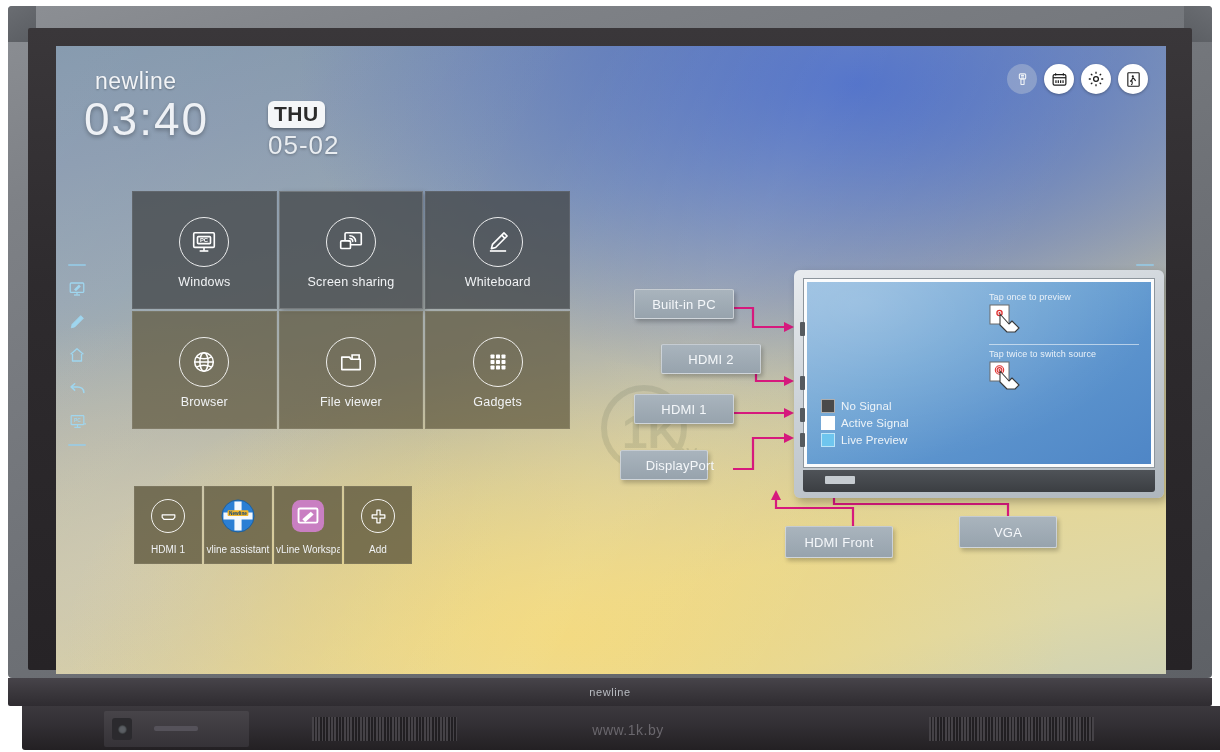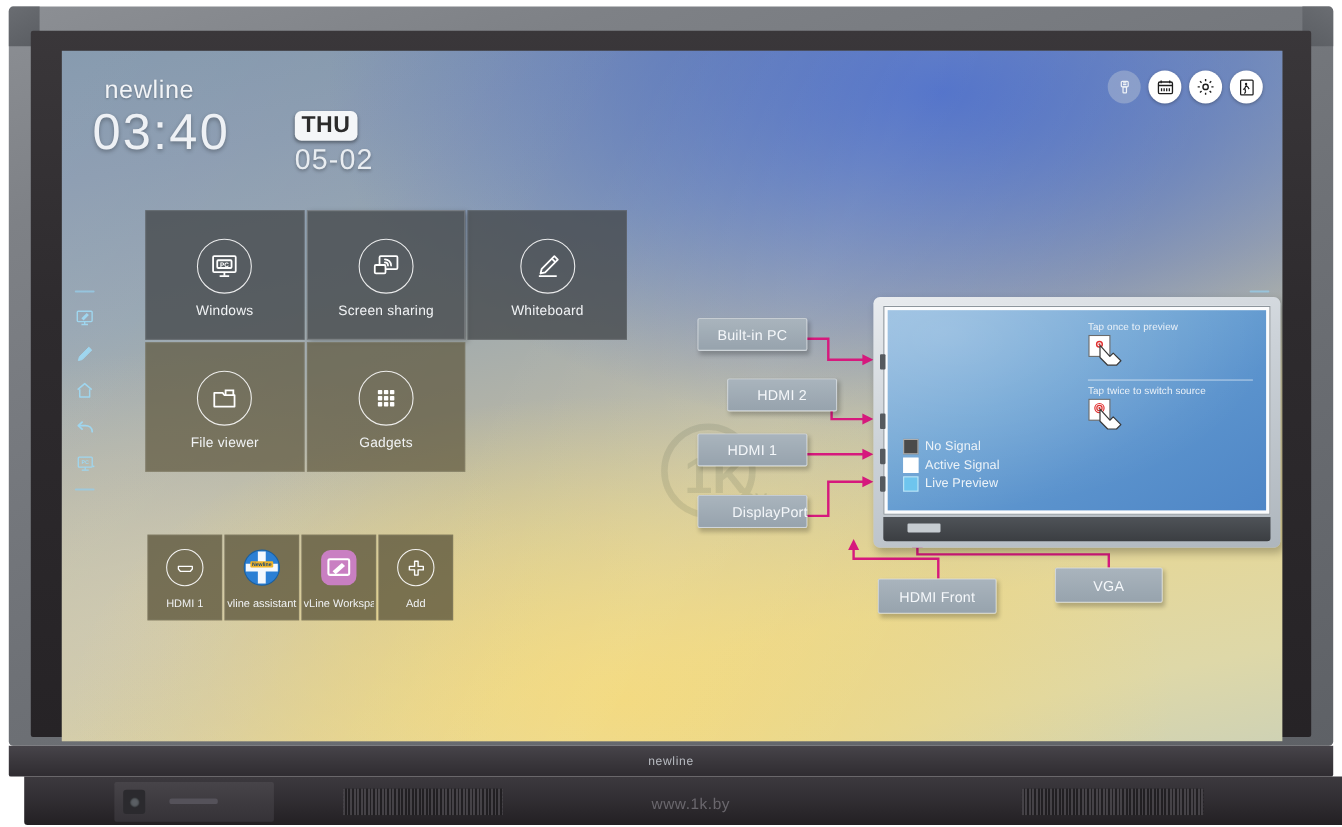--- a/index.html
+++ b/index.html
@@ -386,20 +386,32 @@
           <div class="tile-icon">
             <svg width="26" height="26" viewBox="0 0 24 24" fill="none" stroke="#ffffff" stroke-width="1.5">
               <path d="M17.5 3.6l2.9 2.9-10.6 10.6-3.9 1 1-3.9z" stroke-linejoin="round"></path>
               <line x1="15.4" y1="5.7" x2="18.3" y2="8.6"></line>
               <line x1="4.5" y1="20.3" x2="19.5" y2="20.3"></line>
             </svg>
           </div>
           <div class="tile-label">Whiteboard</div>
         </div>
 
+        <div class="tile warm">
+          <div class="tile-icon">
+            <svg width="26" height="26" viewBox="0 0 24 24" fill="none" stroke="#ffffff" stroke-width="1.4">
+              <circle cx="12" cy="12" r="8.6"></circle>
+              <ellipse cx="12" cy="12" rx="3.8" ry="8.6"></ellipse>
+              <line x1="3.4" y1="12" x2="20.6" y2="12"></line>
+              <path d="M5 7.2c2 1.2 4.4 1.8 7 1.8s5-0.6 7-1.8"></path>
+              <path d="M5 16.8c2-1.2 4.4-1.8 7-1.8s5 0.6 7 1.8"></path>
+            </svg>
+          </div>
+          <div class="tile-label">Browser</div>
+        </div>
 
         <div class="tile warm">
           <div class="tile-icon">
             <svg width="26" height="26" viewBox="0 0 24 24" fill="none" stroke="#ffffff" stroke-width="1.5">
               <path d="M3.5 7.5h7l1.6 2h8.4v9.5h-17z" stroke-linejoin="round"></path>
               <path d="M13 9.5v-4h6.5v4"></path>
             </svg>
           </div>
           <div class="tile-label">File viewer</div>
         </div>
@@ -626,25 +638,25 @@
 
         <div class="src-box" style="left: 18px;  top: 63px;  width: 100px; height: 30px;">
           <span>Built-in PC</span>
         </div>
         <div class="src-box" style="left: 18px;  top: 118px; width: 100px; height: 30px; margin-left: 27px;">
           <span>HDMI 2</span>
         </div>
         <div class="src-box" style="left: 18px;  top: 168px; width: 100px; height: 30px;">
           <span>HDMI 1</span>
         </div>
-        <div class="src-box" style="left: 18px;  top: 224px; width: 100px; height: 30px; padding-left: 32px;">
+        <div class="src-box" style="left: 4px;  top: 224px; width: 88px; height: 30px; padding-left: 32px;">
           <span>DisplayPort</span>
         </div>
 
-        <div class="src-box" style="left: 182px; top: 300px; width: 108px; height: 32px;">
+        <div class="src-box" style="left: 169px; top: 300px; width: 108px; height: 32px;">
           <span>HDMI Front</span>
         </div>
         <div class="src-box" style="left: 343px; top: 290px; width: 98px; height: 32px;">
           <span>VGA</span>
         </div>
       </div>
 
     </div>
   </div>
 

